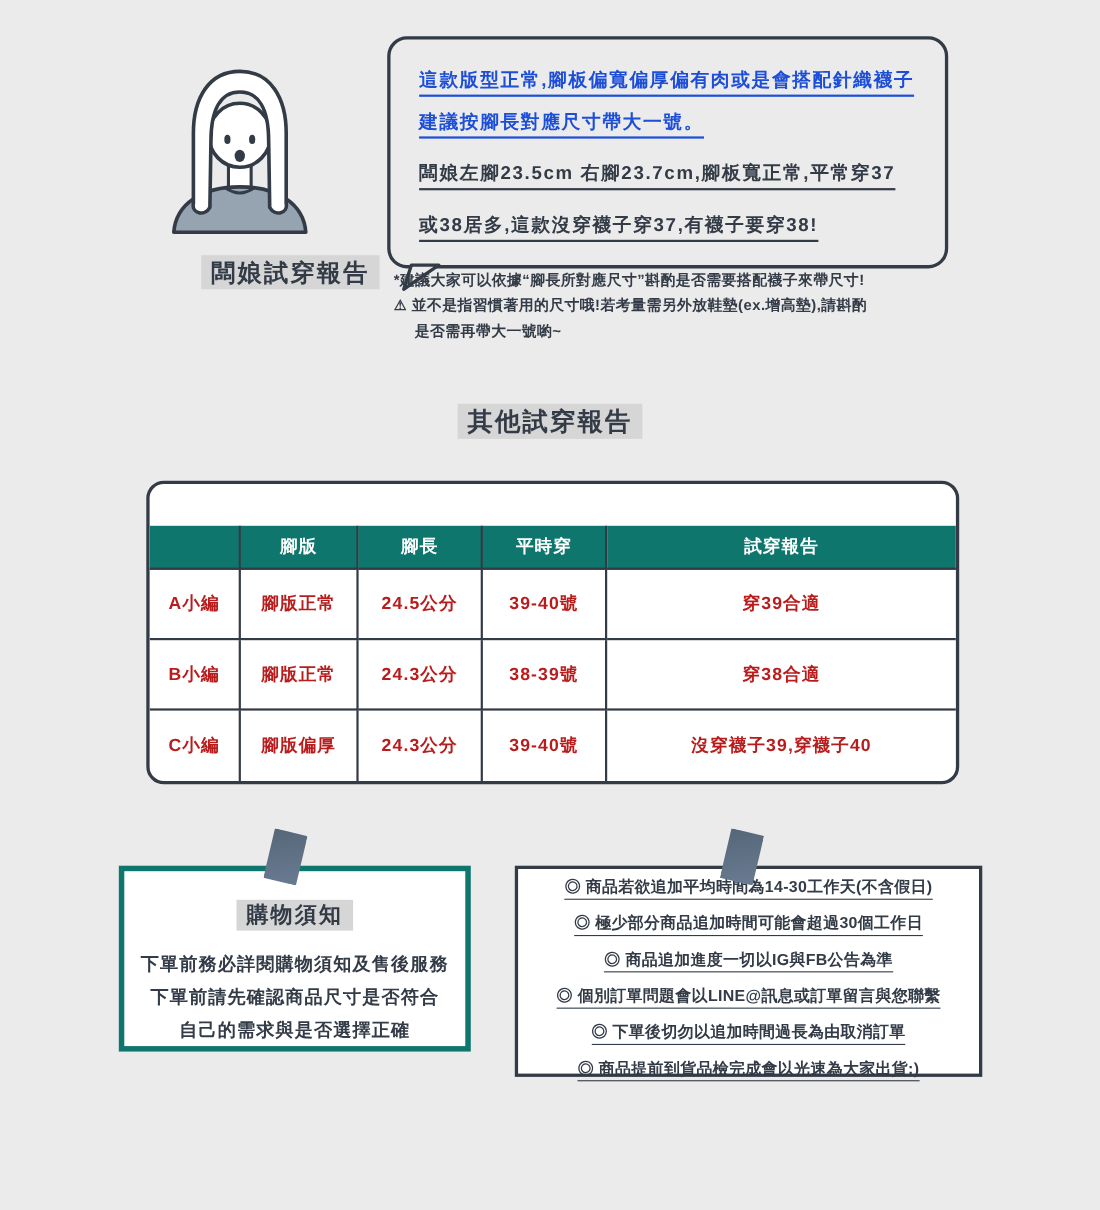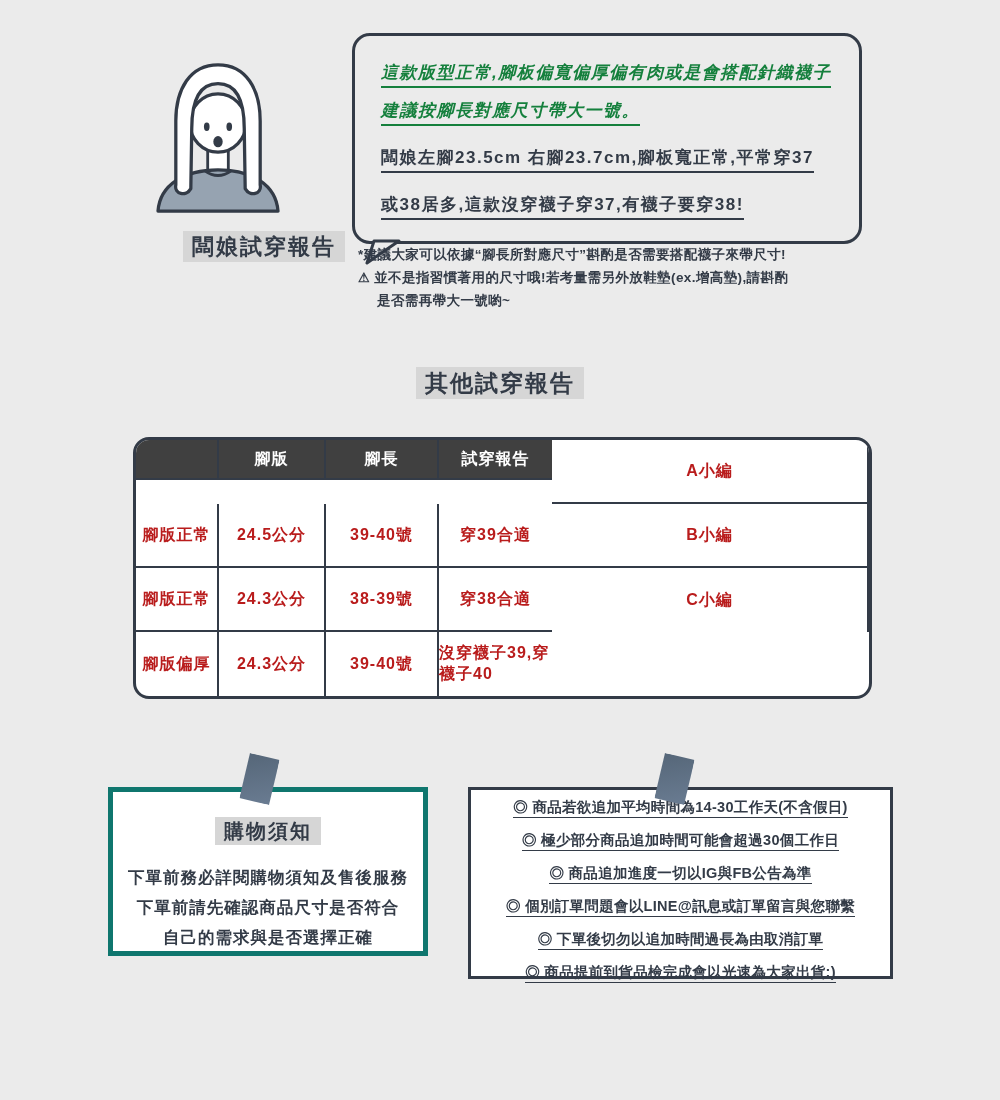--- a/index.html
+++ b/index.html
@@ -20,42 +20,42 @@
   .report-label { margin-top: 14px; font-size: 22px; font-weight: 700; letter-spacing: 2px; white-space: nowrap; padding-left: 45px; }
 
   
   .bubble {
     position: absolute; left: 352px; top: 33px; width: 510px;
     border: 3px solid #333b47; border-radius: 18px;
     padding: 25px 26px 10px 26px;
   }
   .bubble p { margin-bottom: 15px; font-size: 17px; letter-spacing: 1.5px; white-space: nowrap; }
   .bubble p .u { padding-bottom: 4px; border-bottom: 2px solid currentColor; }
-  .b-blue { color: #15803d; font-weight: 700; font-style: italic; }
+  .b-blue { color: #1d4ed8; font-weight: 700; }
   .b-dark { color: #333b47; font-weight: 700; margin-top: 24px; }
   .tail { position: absolute; left: 8px; top: 100%; margin-top: -3px; }
 
   
   .footnote { position: absolute; left: 358px; top: 243px; font-size: 13.5px; line-height: 23px; font-weight: 600; letter-spacing: 0.4px; }
   .footnote .indent { padding-left: 19px; }
   .warn { font-size: 13px; }
 
   
   .section-title { position: absolute; top: 368px; left: 0; width: 100%; text-align: center; font-size: 23px; font-weight: 700; letter-spacing: 2px; }
   .table-wrap { position: absolute; left: 133px; top: 437px; }
   .ft-table {
     display: grid;
     grid-template-columns: 83px 107px 113px 113px 317px;
     border: 3px solid #333b47; border-radius: 16px;
     overflow: hidden; background: #fff;
   }
   .cell { display: flex; align-items: center; justify-content: center; border-right: 2.5px solid #333b47; border-bottom: 2.5px solid #333b47; letter-spacing: 1px; }
   .cell.cl { border-right: none; }
   .cell.rl { border-bottom: none; }
-  .hcell { height: 40px; background: #404040; color: #ffffff; font-size: 16px; font-weight: 600; }
+  .hcell { height: 40px; background: #0f766e; color: #ffffff; font-size: 16px; font-weight: 600; margin-top: 38px; }
   .bcell { height: 64px; font-size: 16px; font-weight: 600; color: #b91c1c; }
 
   
   .notice-box {
     position: absolute; left: 108px; top: 787px; width: 320px; height: 169px;
     background: #fff; border: 5px solid #0f766e; text-align: center; padding-top: 26px;
   }
   .notice-title { font-size: 20px; font-weight: 700; letter-spacing: 2px; }
   .notice-lines { margin-top: 17px; font-size: 16.5px; line-height: 30px; font-weight: 600; letter-spacing: 1px; }
 
@@ -122,20 +122,21 @@
   <div class="section-title">
     <span class="hl">其他試穿報告</span>
   </div>
 
   <div class="table-wrap">
     <div class="ft-table">
 
       <div class="cell hcell"></div>
       <div class="cell hcell">腳版</div>
       <div class="cell hcell">腳長</div>
+      <div class="cell hcell">平時穿</div>
       <div class="cell hcell cl">試穿報告</div>
 
       <div class="cell bcell">A小編</div>
       <div class="cell bcell">腳版正常</div>
       <div class="cell bcell">24.5公分</div>
       <div class="cell bcell">39-40號</div>
       <div class="cell bcell cl">穿39合適</div>
 
       <div class="cell bcell">B小編</div>
       <div class="cell bcell">腳版正常</div>

